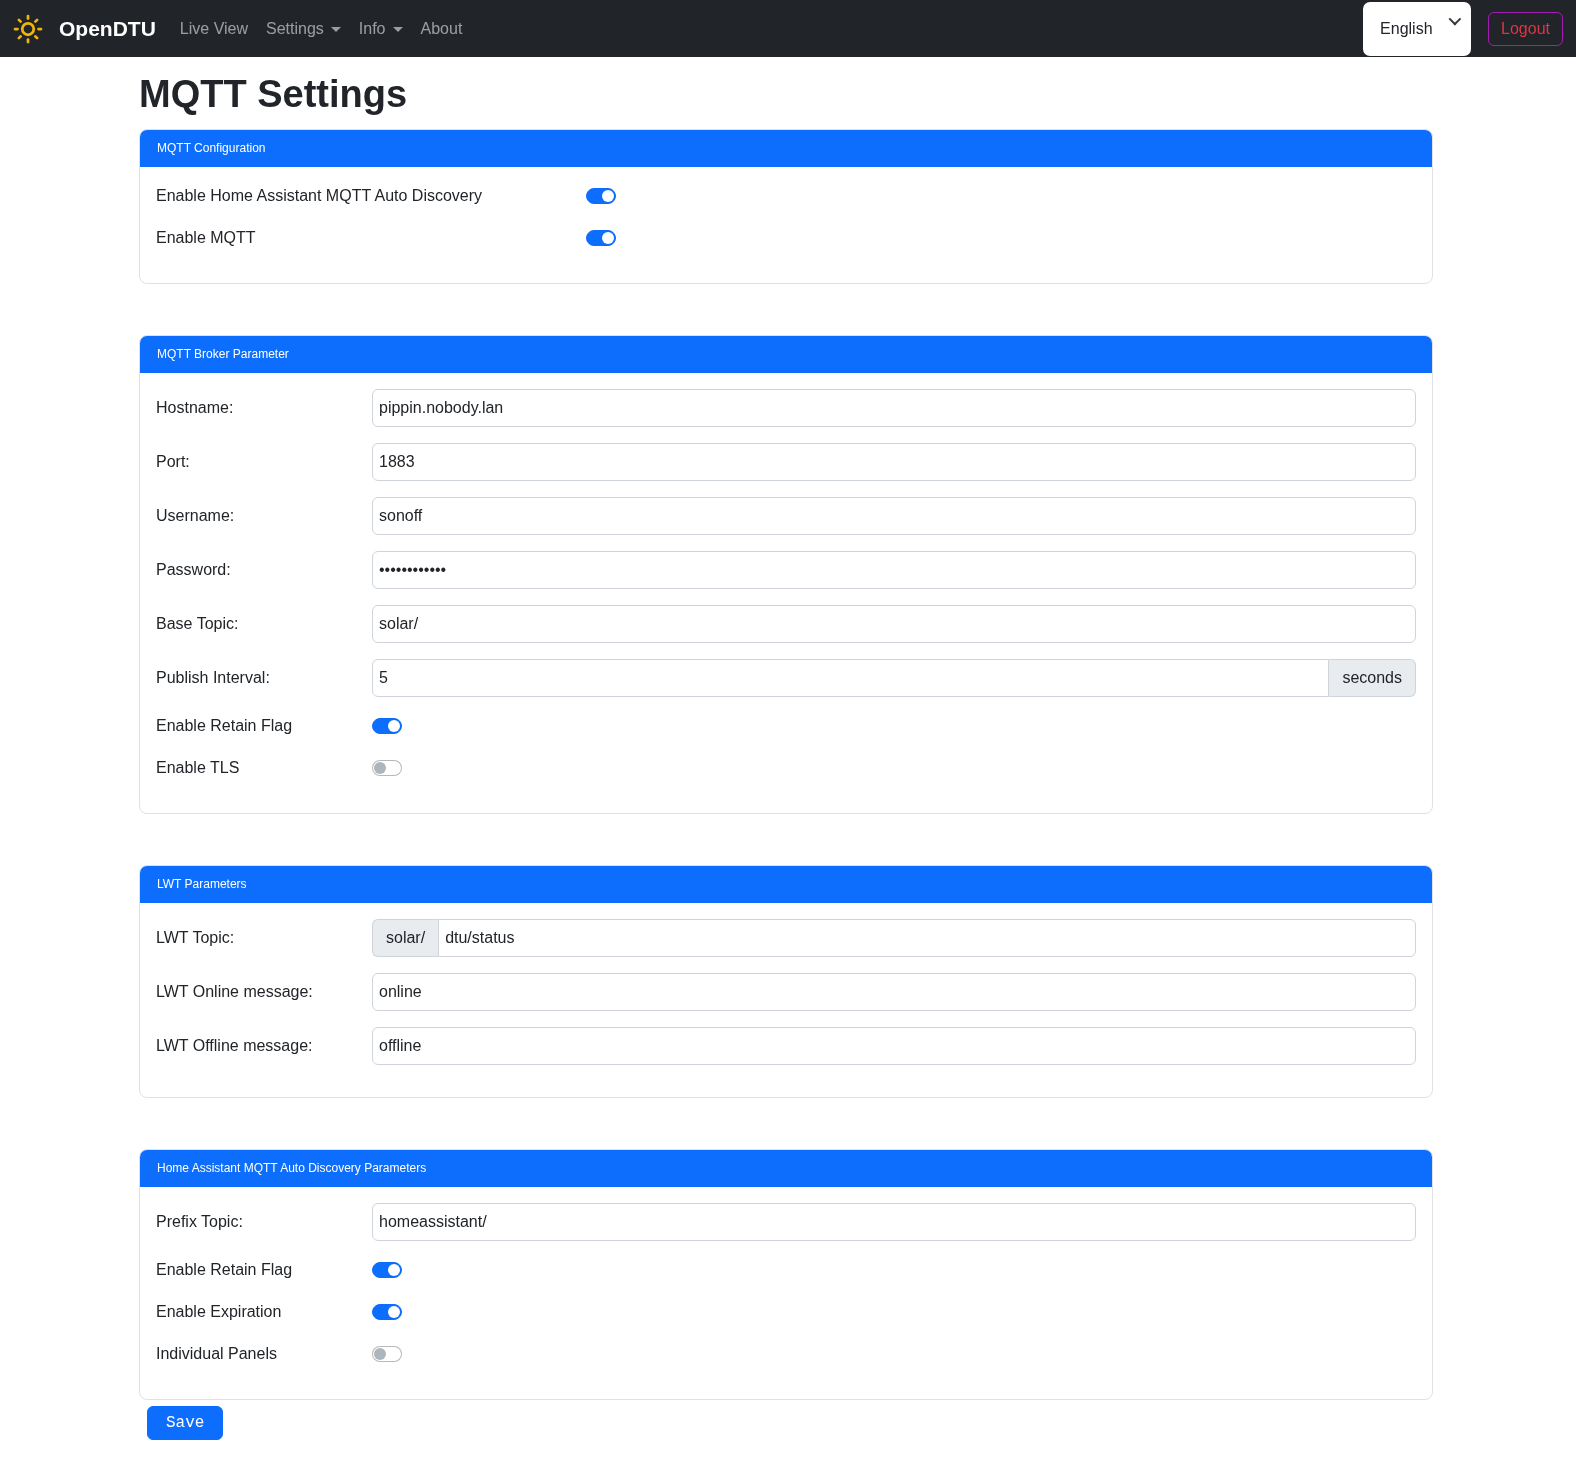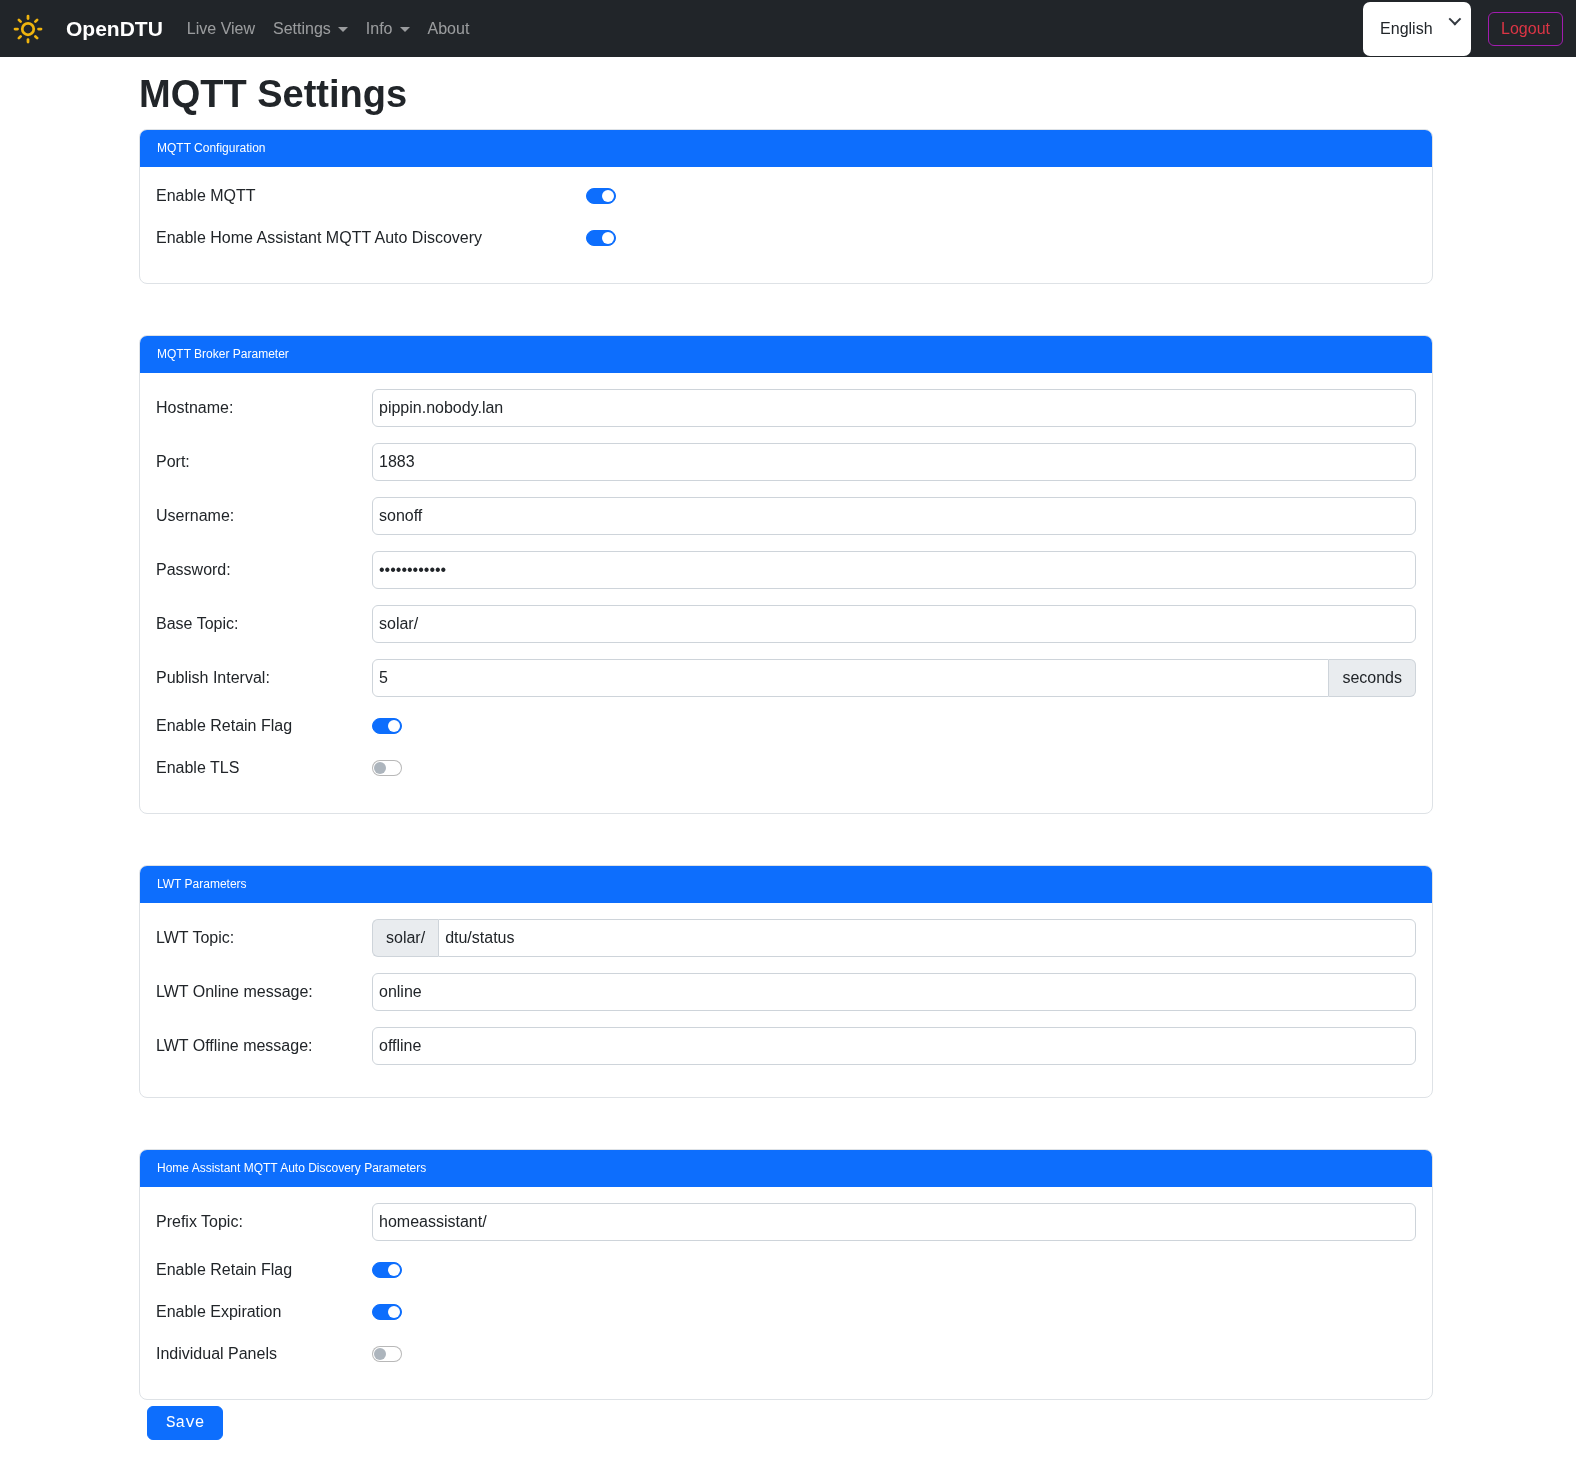--- a/index.html
+++ b/index.html
@@ -17,21 +17,21 @@
   .navbar {
     height: 57px;
     background: #212529;
     display: flex;
     align-items: center;
     padding: 0 13px;
   }
   .brand {
     display: flex;
     align-items: center;
-    gap: 23px;
+    gap: 16px;
     color: #ffffff;
     font-size: 21px;
     font-weight: 600;
     cursor: pointer;
     white-space: nowrap;
   }
   .nav-links { display: flex; align-items: flex-end; margin-left: 15px; }
   .nav-link {
     color: rgba(255,255,255,0.55);
     padding: 8px 9px;
@@ -222,25 +222,25 @@
 </nav>
 
 <div class="container">
   <h1 class="page-title">MQTT Settings</h1>
 
   
   <div class="card">
     <div class="card-header">MQTT Configuration</div>
     <div class="card-body">
       <div class="frow switch-row">
+        <div class="flabel wide">Enable Home Assistant MQTT Auto Discovery</div>
+        <div class="switch on"></div>
+      </div>
+      <div class="frow switch-row">
         <div class="flabel wide">Enable MQTT</div>
-        <div class="switch on"></div>
-      </div>
-      <div class="frow switch-row">
-        <div class="flabel wide">Enable Home Assistant MQTT Auto Discovery</div>
         <div class="switch on"></div>
       </div>
     </div>
   </div>
 
   
   <div class="card">
     <div class="card-header">MQTT Broker Parameter</div>
     <div class="card-body">
       <div class="frow">

